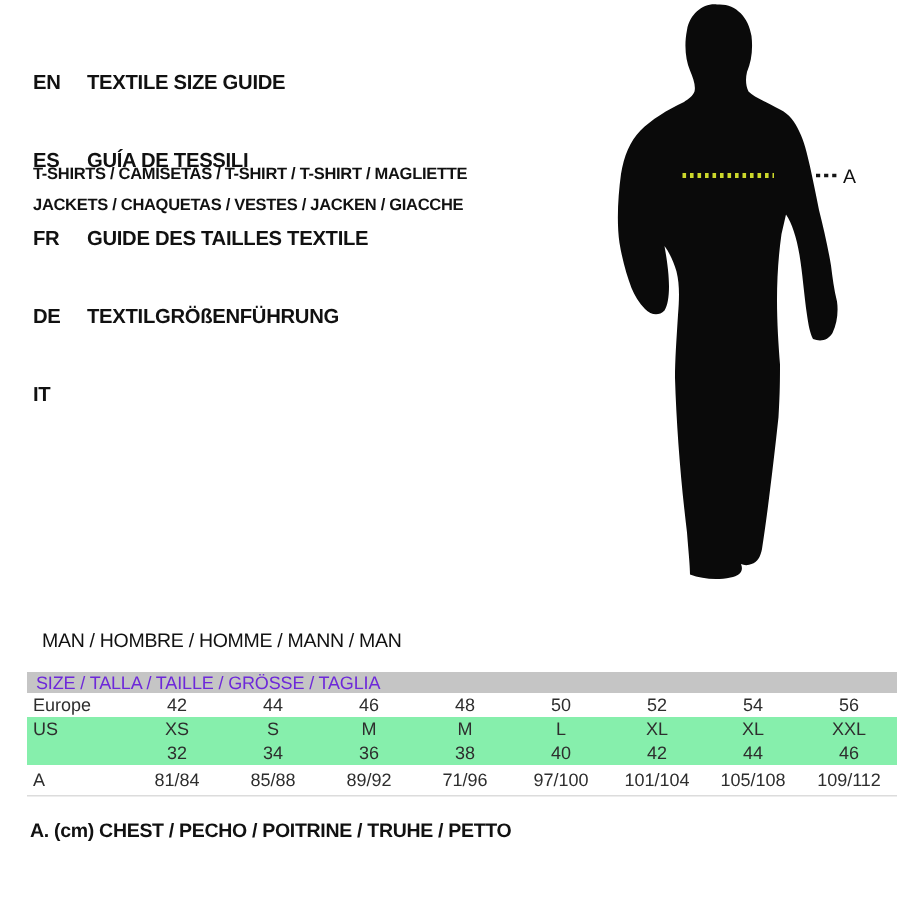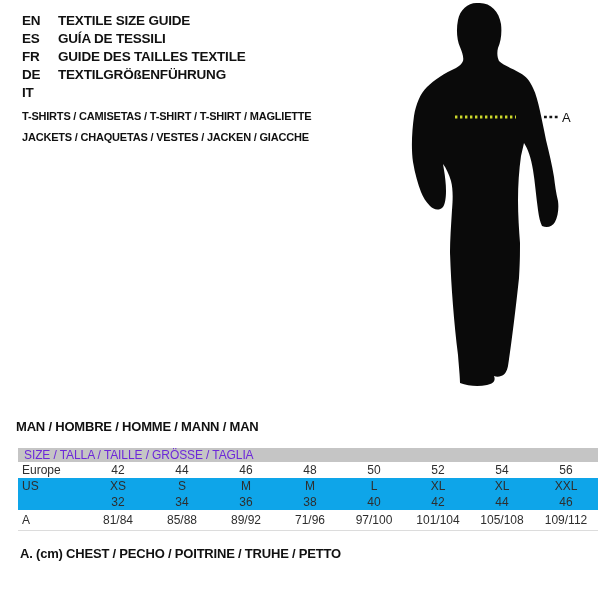--- a/index.html
+++ b/index.html
@@ -2,36 +2,36 @@
 <html><head>
 <meta charset="utf-8">
 <style>
   html,body{margin:0;padding:0;background:#ffffff;}
   .canvas{
     position:relative;width:600px;height:600px;background:#ffffff;overflow:hidden;
     font-family:"Liberation Sans","DejaVu Sans",sans-serif;color:#111;
   }
   
   .lang-list{position:absolute;top:12px;left:22px;font-weight:bold;font-size:13.5px;line-height:18px;letter-spacing:-0.2px;}
-  .lang-row{display:flex;}
+  .lang-row{display:flex;margin-top:34px;}
   .lang-code{width:36px;flex:0 0 36px;}
   
   .garments{position:absolute;top:106px;left:22px;font-weight:bold;font-size:11px;line-height:20.5px;letter-spacing:-0.2px;}
   
   .figure-wrap{position:absolute;left:400px;top:0;width:200px;height:400px;}
   .figure-wrap svg{display:block;}
   
-  .section-title{position:absolute;top:419px;left:16px;font-weight:bold;font-size:13px;letter-spacing:-0.2px;}
+  .section-title{position:absolute;top:419px;left:28px;font-weight:normal;font-size:13px;letter-spacing:-0.2px;}
   
   .size-table{position:absolute;top:448px;left:18px;width:580px;font-size:12px;color:#2e2e2e;border-bottom:1px solid #dcdcdc;}
   .t-header{background:#c5c5c5;height:14px;line-height:14px;padding-left:6px;color:#6d28d9;letter-spacing:-0.1px;}
   .t-row{display:grid;grid-template-columns:68px repeat(8,1fr);align-items:center;}
   .h16{height:16px;}
   .h20{height:20px;}
-  .stripe{background:#0ea5e9;}
+  .stripe{background:#86efac;}
   .t-label{padding-left:4px;text-align:left;}
   .t-cell{text-align:center;}
   
   .footnote{position:absolute;top:546px;left:20px;font-weight:bold;font-size:13px;letter-spacing:-0.2px;}
 </style>
 </head>
 <body>
 
 <div class="canvas">
 

